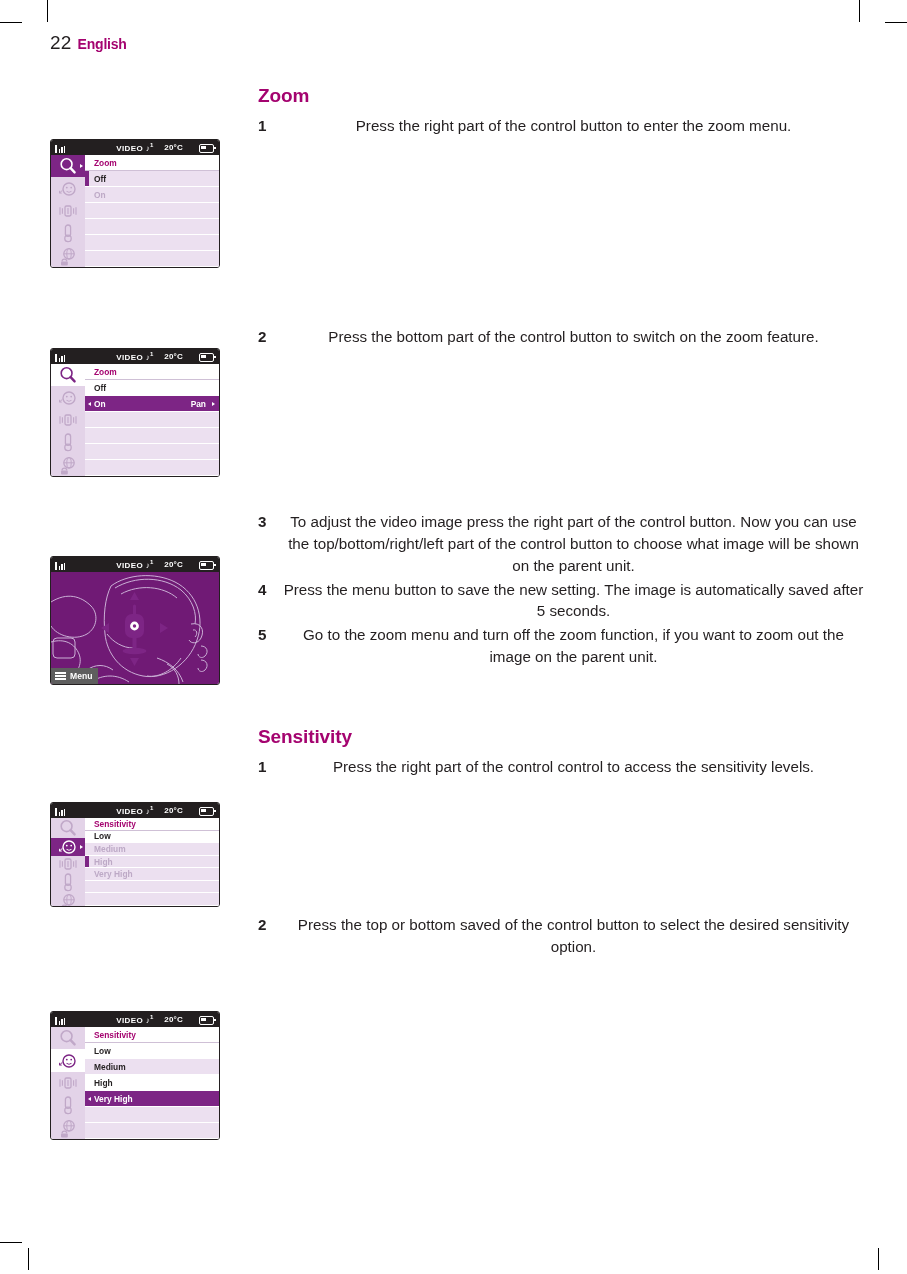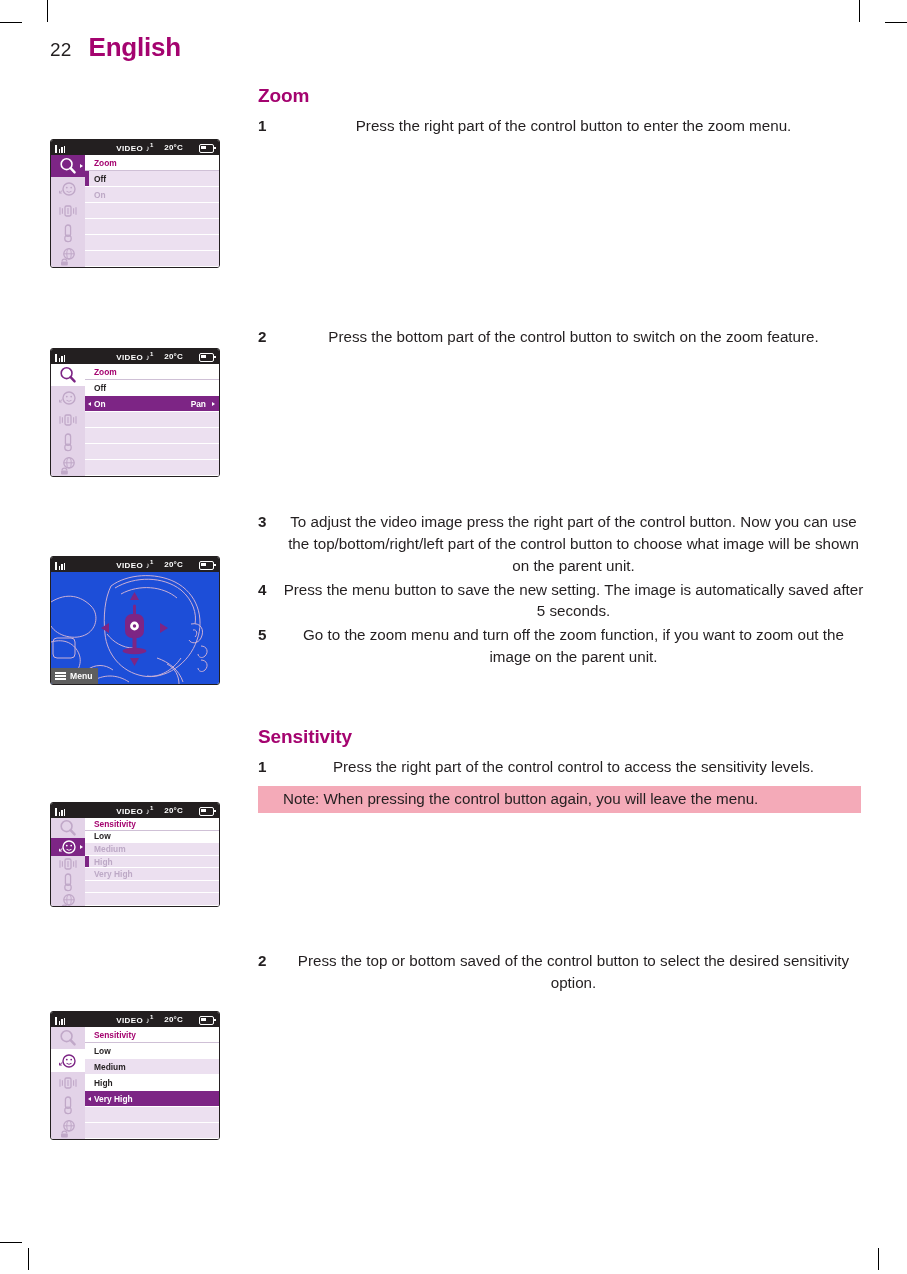--- a/index.html
+++ b/index.html
@@ -21,29 +21,29 @@
   .crop.h { height: 1px; width: 22px; }
   .crop.v { width: 1px; height: 22px; }
 
   
   .page-header {
     position: absolute;
     left: 50px;
     top: 32px;
     display: flex;
     align-items: baseline;
-    gap: 17px;
+    gap: 6px;
   }
   .page-number {
     font-size: 19px;
     color: #231f20;
     letter-spacing: .2px;
   }
   .page-lang {
-    font-size: 26px;
+    font-size: 14px;
     font-weight: bold;
     color: #a4036f;
     letter-spacing: -.2px;
   }
 
   
   .content {
     position: absolute;
     left: 258px;
     top: 0;
@@ -196,21 +196,21 @@
     width: 0; height: 0;
     border-left: 3px solid #fff;
     border-top: 2.4px solid transparent;
     border-bottom: 2.4px solid transparent;
   }
 
   
   .dev-video {
     height: calc(100% - 15px);
     position: relative;
-    background: #1d4ed8;
+    background: #701a75;
     overflow: hidden;
   }
   .dev-video svg.baby { position:absolute; left:0; top:0; }
   .menu-btn {
     position: absolute;
     left: 0; bottom: 0;
     background: #5e5e5e;
     color: #ffffff;
     font-size: 8.6px;
     font-weight: bold;
@@ -267,21 +267,20 @@
     <span class="txt">Go to the zoom menu and turn off the zoom function, if you want to zoom out the image on the parent unit.</span>
   </div>
 
   <h2 class="section-title" style="margin-top:58px;">Sensitivity</h2>
 
   <div class="step" style="margin-top:8px;">
     <span class="num">1</span>
     <span class="txt">Press the right part of the control control to access the sensitivity levels.</span>
   </div>
 
-  <div class="note" style="margin-top:9px;">Note: When pressing the control button again, you will leave the menu.</div>
 
   <div class="step" style="margin-top:137px;">
     <span class="num">2</span>
     <span class="txt">Press the top or bottom saved of the control button to select the desired sensitivity option.</span>
   </div>
 </div>
 
 <div class="device" style="top:139px;height:129px;">
   <div class="dev-status">
     <span class="st-signal">

